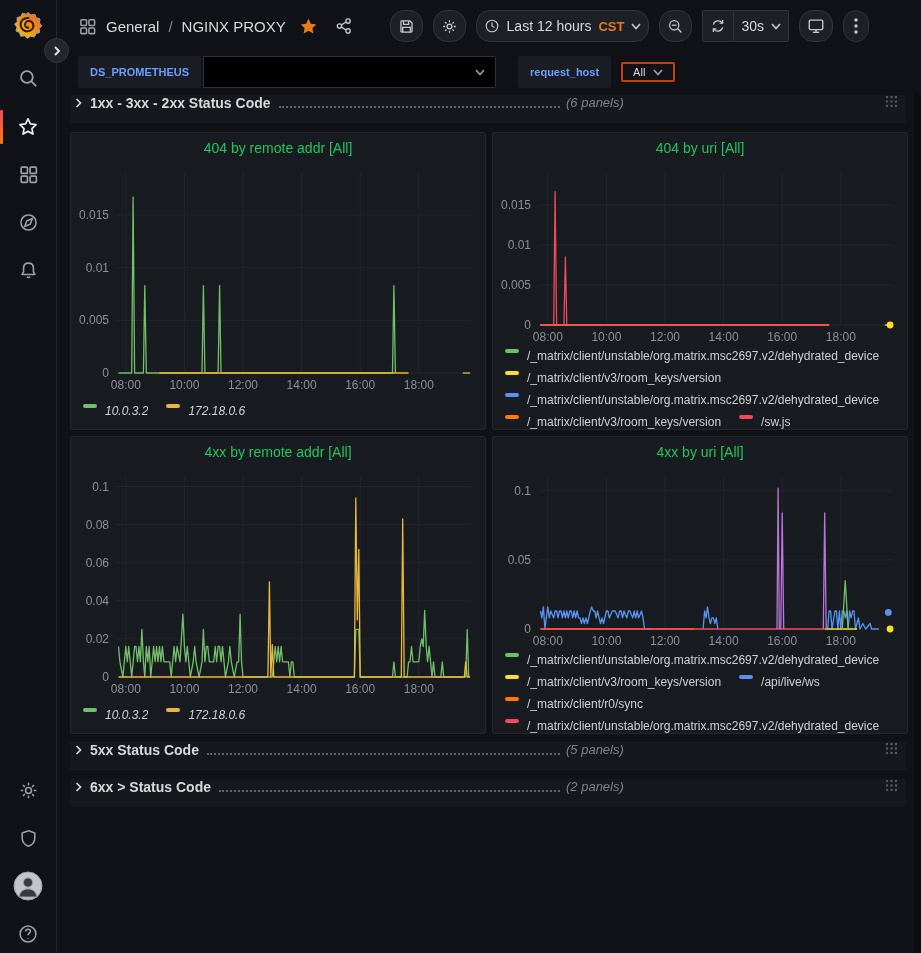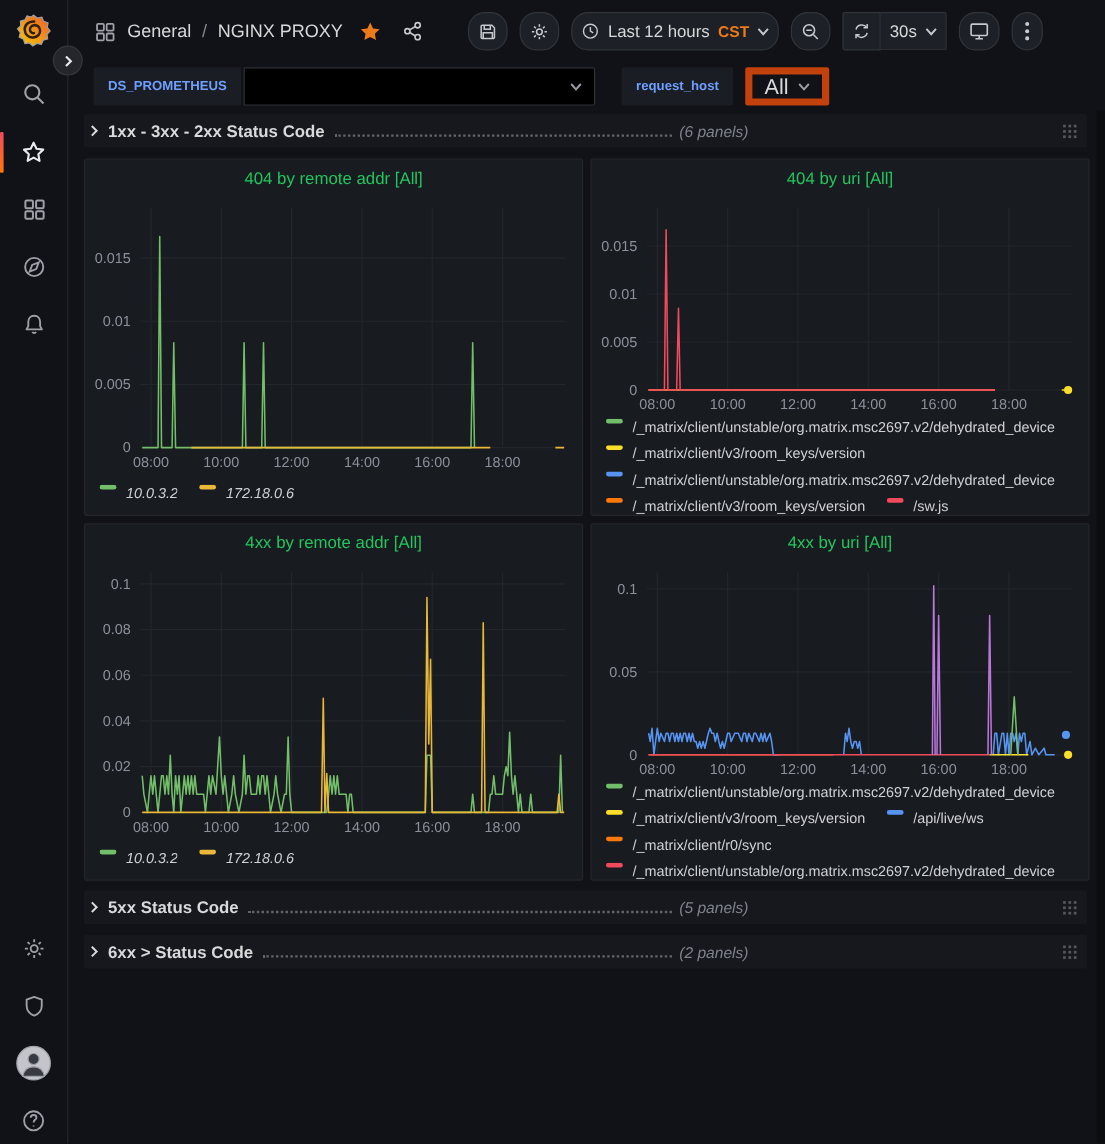--- a/index.html
+++ b/index.html
@@ -63,29 +63,29 @@
   }
   .var-label {
     height: 32px; padding: 0 12px; background: #1a1d23; border-radius: 2px 0 0 2px;
     display: flex; align-items: center; color: #6e9fff; font-size: 11px; font-weight: 700; cursor: pointer;
   }
   .var-value {
     height: 32px; width: 293px; background: #000; border: 1px solid #2e3136; border-radius: 0 2px 2px 0;
     display: flex; align-items: center; justify-content: flex-end; padding: 0 10px; cursor: pointer;
   }
   .var-value-plain {
-    height: 32px; padding: 0 10px; background: transparent; border: 6px solid #c2410c; border-radius: 2px;
-    display: flex; align-items: center; gap: 8px; color: #d8d9da; font-size: 18px; cursor: pointer;
+    height: 20px; padding: 0 10px; background: transparent; border: 2px solid #c2410c; border-radius: 2px;
+    display: flex; align-items: center; gap: 8px; color: #d8d9da; font-size: 11px; cursor: pointer;
   }
   .gap20 { width: 18px; }
 
   
   .content { position: absolute; left: 58px; top: 92px; width: 863px; padding: 3px 15px 0 12px; }
   .dash-row {
-    height: 28px; display: flex; align-items: center; padding: 0 8px 0 4px;
+    height: 28px; display: flex; align-items: flex-start; padding: 0 8px 0 4px;
     border-radius: 2px; margin-bottom: 9px; cursor: pointer;
   }
   .dash-row.collapsed { background: #16181d; }
   .row-left { display: flex; align-items: baseline; width: 492px; }
   .row-chevron { margin-right: 7px; align-self: center; display: flex; }
   .row-title { font-size: 14px; font-weight: 700; color: #d8d9da; white-space: nowrap; }
   .row-dots { flex: 1; border-bottom: 2px dotted rgba(204,204,220,0.42); margin: 0 6px 3px 8px; height: 1px; }
   .row-count { font-size: 13px; font-style: italic; color: #7e828c; white-space: nowrap; }
   .row-spacer { flex: 1; }
   .drag-handle { cursor: grab; opacity: 0.55; display: flex; }

